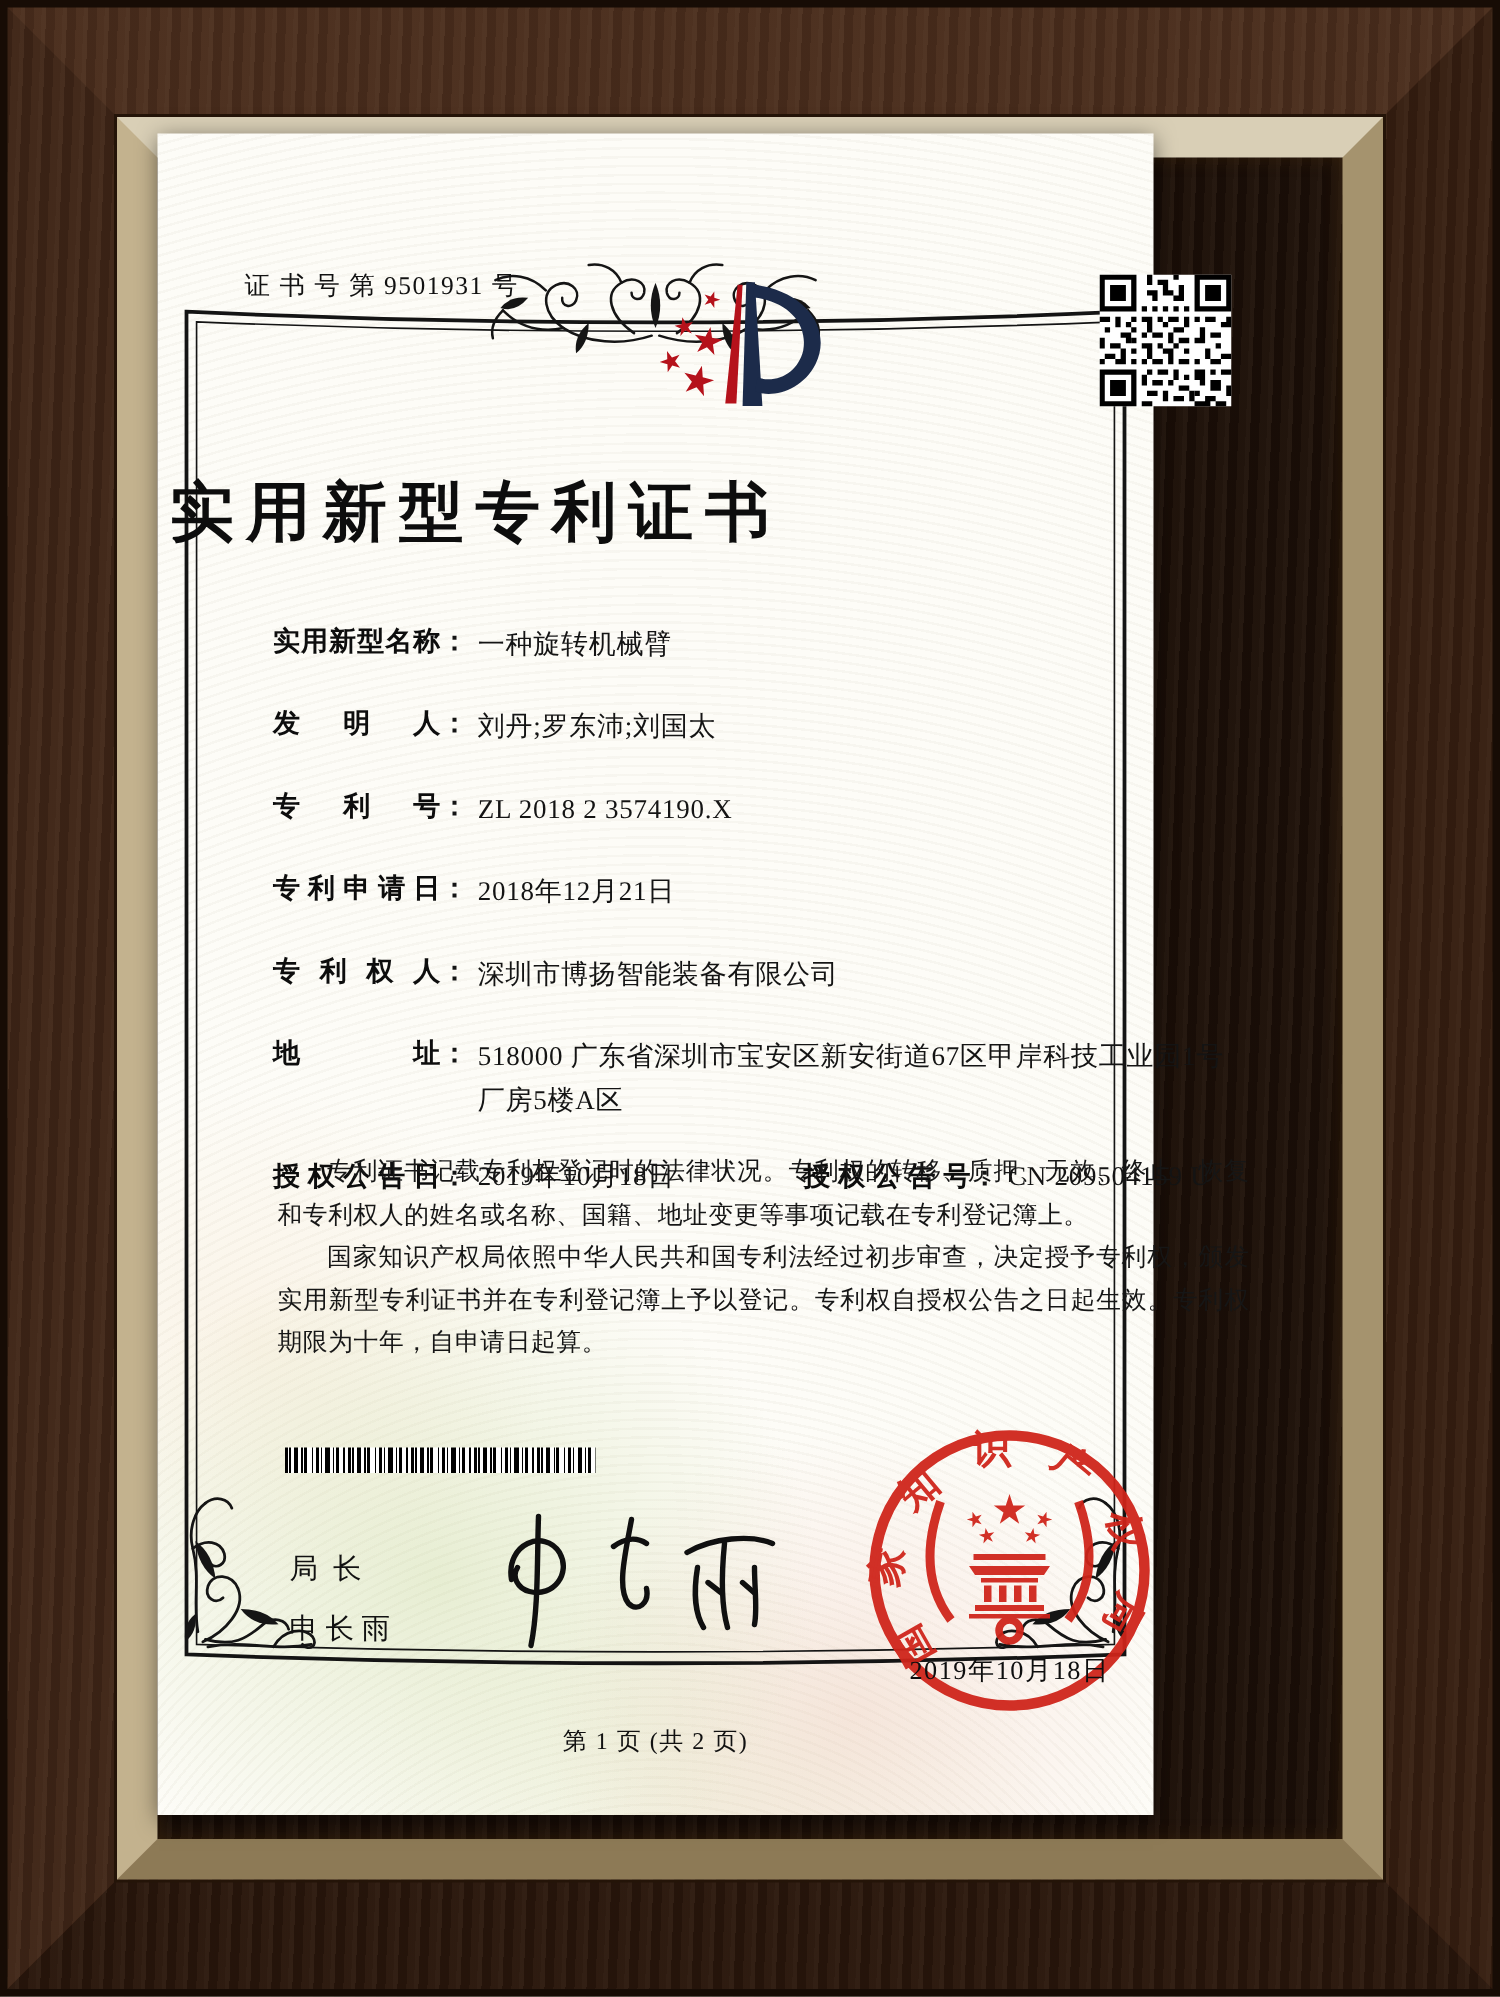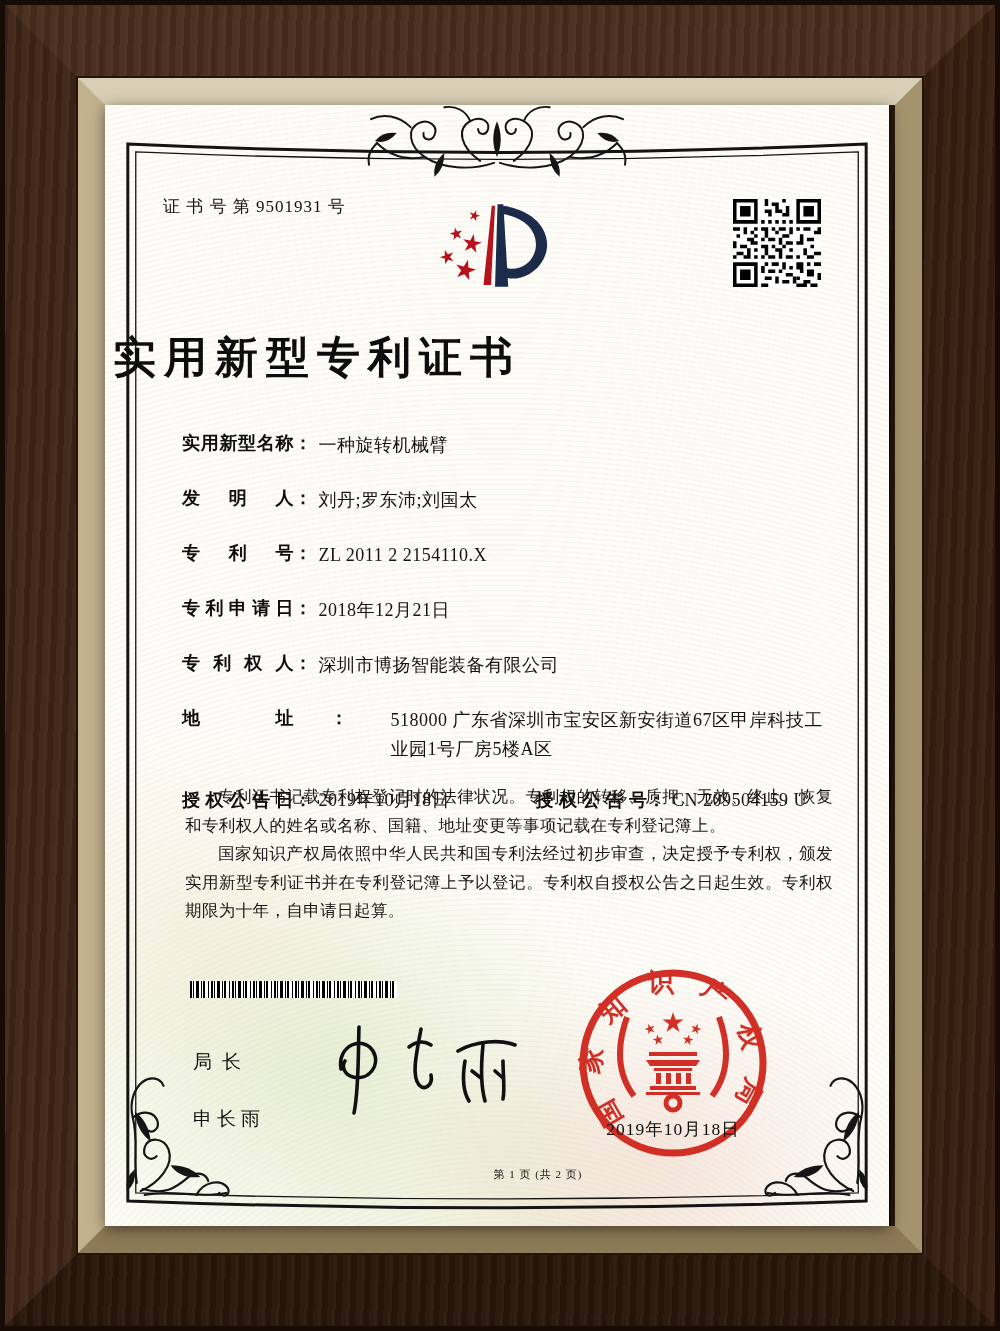--- a/index.html
+++ b/index.html
@@ -21,21 +21,21 @@
   }
   .wood-edge{position:absolute;inset:0;box-shadow:inset 0 0 0 5px #170c05;pointer-events:none;}
   .gold{
     position:absolute;inset:78px;box-sizing:border-box;
     border:27px solid;
     border-color:#d9cfb6 #a5936e #8d7a56 #c3b28e;
     box-shadow:0 0 0 2px #241408, inset 0 0 12px rgba(70,45,12,0.45);
   }
   
   .paper{
-    position:absolute;left:105px;top:105px;width:784px;height:1121px;
+    position:absolute;left:105px;top:89px;width:664px;height:1121px;
     background:
       radial-gradient(55% 28% at 28% 86%, rgba(186,208,136,0.33), rgba(186,208,136,0) 70%),
       radial-gradient(45% 24% at 70% 94%, rgba(238,186,175,0.30), rgba(238,186,175,0) 70%),
       radial-gradient(42% 22% at 10% 72%, rgba(242,220,188,0.28), rgba(242,220,188,0) 70%),
       radial-gradient(50% 20% at 55% 99%, rgba(210,214,160,0.25), rgba(210,214,160,0) 70%),
       repeating-radial-gradient(140% 90% at 50% 125%, rgba(140,130,100,0.05) 0 1.5px, rgba(0,0,0,0) 1.5px 5.5px),
       #fdfcf7;
     box-shadow:0 3px 14px rgba(0,0,0,0.5);
     color:#141414;
   }
@@ -47,46 +47,46 @@
   .title{
     position:absolute;left:0;top:224px;width:100%;text-align:left;
     font-size:43px;font-weight:bold;letter-spacing:8px;text-indent:8px;color:#0d0d0d;
   }
   
   .fields{position:absolute;left:77px;top:326px;width:648px;font-size:18px;}
   .field{display:flex;align-items:flex-start;line-height:25px;margin-bottom:26px;letter-spacing:0.5px;}
   .f-label{width:112px;flex:0 0 112px;text-align:justify;text-align-last:justify;font-weight:600;color:#0d0d0d;}
   .f-colon{flex:0 0 auto;font-weight:600;}
   .f-value{margin-left:6px;line-height:29px;max-width:515px;}
-  .field.addr{margin-bottom:22px;gap:36px;}
+  .field.addr{margin-bottom:22px;}
   .grant-row{display:flex;align-items:center;line-height:25px;letter-spacing:0.5px;}
   .grant-row .v1{margin-left:6px;width:193px;flex:0 0 193px;}
   .grant-row .v2{margin-left:24px;}
   
   .body-text{
     position:absolute;left:80px;top:678px;width:648px;
     font-size:16.5px;line-height:28.5px;letter-spacing:0.4px;color:#161616;text-align:justify;
   }
   .body-text p{margin:0;text-indent:2em;}
   
   .barcode{
     position:absolute;left:85px;top:876px;width:207px;height:17px;
     background:repeating-linear-gradient(90deg,#000 0 2px,#fff 2px 3px,#000 3px 4px,#fff 4px 6px,#000 6px 9px,#fff 9px 11px,#000 11px 12px,#fff 12px 13px,#000 13px 15px,#fff 15px 18px,#000 18px 19px,#fff 19px 21px);
   }
   .director-title{position:absolute;left:88px;top:944px;font-size:19px;letter-spacing:10px;color:#111;}
-  .director-name{position:absolute;left:88px;top:984px;font-size:19px;letter-spacing:5px;color:#111;margin-top:17px;}
+  .director-name{position:absolute;left:88px;top:984px;font-size:19px;letter-spacing:5px;color:#111;}
   .signature{position:absolute;left:208px;top:912px;width:230px;height:110px;}
   .seal{position:absolute;left:470px;top:860px;width:196px;height:196px;opacity:0.94;}
   .seal-date{
     position:absolute;left:452px;top:1012px;width:232px;text-align:center;
     font-size:17.5px;letter-spacing:1px;color:#0e0e0e;
   }
   .footer{
     position:absolute;left:0;top:1062px;width:100%;text-align:center;
-    font-size:11px;letter-spacing:1px;color:#111;padding-left:41px;
+    font-size:16px;letter-spacing:1px;color:#111;
   }
   .hidden-defs{position:absolute;width:0;height:0;overflow:hidden;}
 </style>
 </head>
 <body>
 
 <svg class="hidden-defs" aria-hidden="true">
   <defs>
     <path id="star" d="M0,-1 L0.2245,-0.309 L0.951,-0.309 L0.3633,0.118 L0.5878,0.809 L0,0.382 L-0.5878,0.809 L-0.3633,0.118 L-0.951,-0.309 L-0.2245,-0.309 Z"></path>
     <g id="tfl" stroke="#151515" stroke-width="2" fill="none" stroke-linecap="round">
@@ -168,21 +168,21 @@
       <span class="f-value">一种旋转机械臂</span>
     </div>
     <div class="field">
       <span class="f-label">发明人</span>
         <span class="f-colon">：</span>
       <span class="f-value">刘丹;罗东沛;刘国太</span>
     </div>
     <div class="field">
       <span class="f-label">专利号</span>
         <span class="f-colon">：</span>
-      <span class="f-value">ZL 2011 2 2154110.X</span>
+      <span class="f-value">ZL 2018 2 3574190.X</span>
     </div>
     <div class="field">
       <span class="f-label">专利申请日</span>
         <span class="f-colon">：</span>
       <span class="f-value">2018年12月21日</span>
     </div>
     <div class="field">
       <span class="f-label">专利权人</span>
         <span class="f-colon">：</span>
       <span class="f-value">深圳市博扬智能装备有限公司</span>

